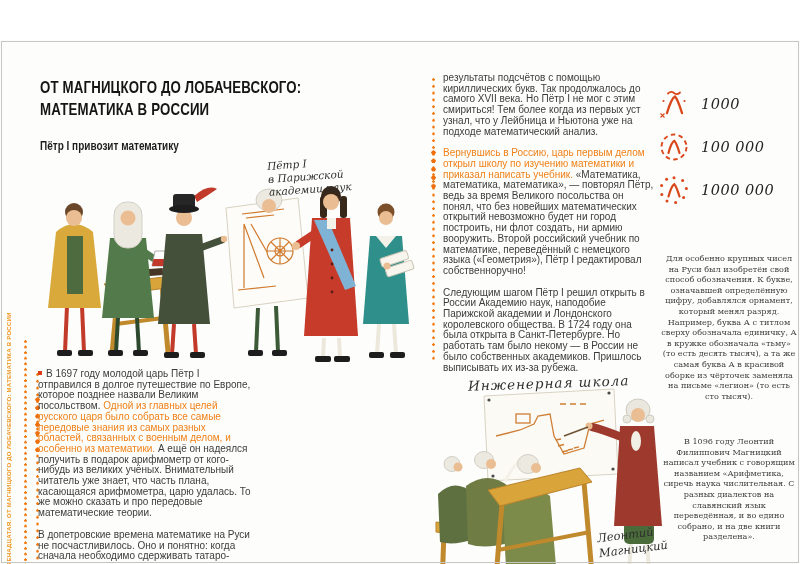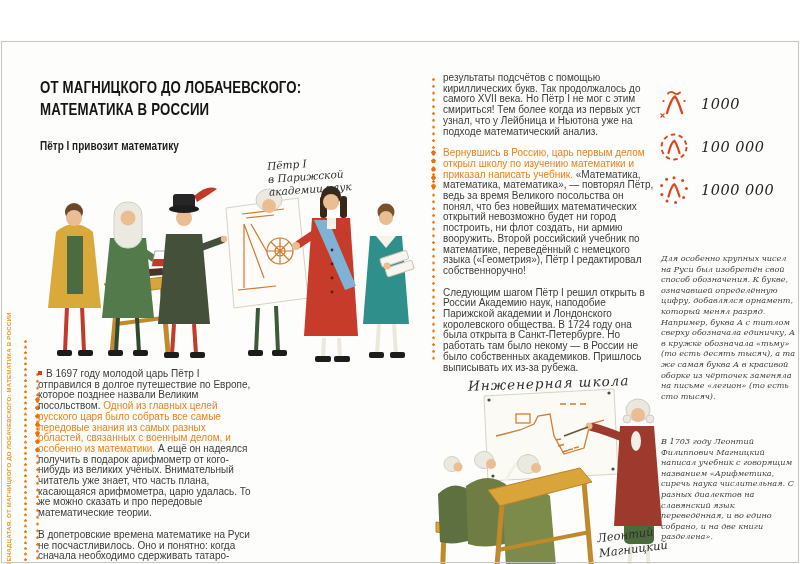--- a/index.html
+++ b/index.html
@@ -27,21 +27,21 @@
     transform:scaleX(.8);transform-origin:left top;white-space:nowrap;}
 
   .body-col{position:absolute;font-size:10px;line-height:10.7px;color:#3c3c3c;}
   .body-left{left:38px;top:329px;width:214px;}
   .body-right{left:443px;top:33px;width:211px;}
   .body-col p{margin:0 0 11px 0;}
   .hl{color:#ef8118;}
   .bullet{display:inline-block;width:4px;height:4px;background:#dd3b12;margin-right:4px;vertical-align:2px;}
   .block{display:block;}
 
-  .margin-note{position:absolute;font-family:"DejaVu Serif",serif;font-style:italic;font-size:8.1px;line-height:10.6px;color:#3f3f3f;}
+  .margin-note{position:absolute;font-family:"DejaVu Serif",serif;font-size:8.1px;line-height:10.6px;color:#3f3f3f;text-align:center;}
   .note-left{left:270px;top:331px;width:142px;}
   .note-r1{left:661px;top:213px;width:136px;}
   .note-r2{left:661px;top:396px;width:136px;}
 
   .hand{position:absolute;font-family:"DejaVu Serif",serif;font-style:italic;color:#2e2e2e;white-space:pre-line;}
   .caption-peter{left:268px;top:117px;font-size:10.5px;line-height:13px;transform:rotate(-4deg);}
   .caption-school{left:468px;top:335px;font-size:13.5px;letter-spacing:1px;transform:rotate(-2deg);}
   .label-magnitsky{left:598px;top:487px;font-size:11.5px;line-height:15px;transform:rotate(-7deg);}
 
   .pagenum{position:absolute;font-weight:bold;font-size:11px;color:#1a1a1a;transform:scaleX(.85);transform-origin:left bottom;}
@@ -319,17 +319,17 @@
         <circle cx="195" cy="45" r="4" fill="#eae7df" stroke="#cfccc2"></circle>
         <circle cx="218" cy="45" r="4" fill="#eae7df" stroke="#cfccc2"></circle>
         <circle cx="206" cy="41" r="7" fill="#eabd92"></circle>
       </g>
     </svg>
   </div>
   <div class="hand caption-school">Инженерная школа</div>
   <div class="hand label-magnitsky">Леонтий
 Магницкий</div>
 
-  <div class="margin-note note-r2">В 1703 году Леонтий Филиппович Магницкий написал учебник с говорящим названием «Арифметика, сиречь наука числительная. С разных диалектов на славянский язык переведённая, и во едино собрано, и на две книги разделена».</div>
+  <div class="margin-note note-r2">В 1096 году Леонтий Филиппович Магницкий написал учебник с говорящим названием «Арифметика, сиречь наука числительная. С разных диалектов на славянский язык переведённая, и во едино собрано, и на две книги разделена».</div>
   <div class="pagenum pn-right">125</div>
 
   <div class="frame"></div>
 </div>
 
 </body></html>

